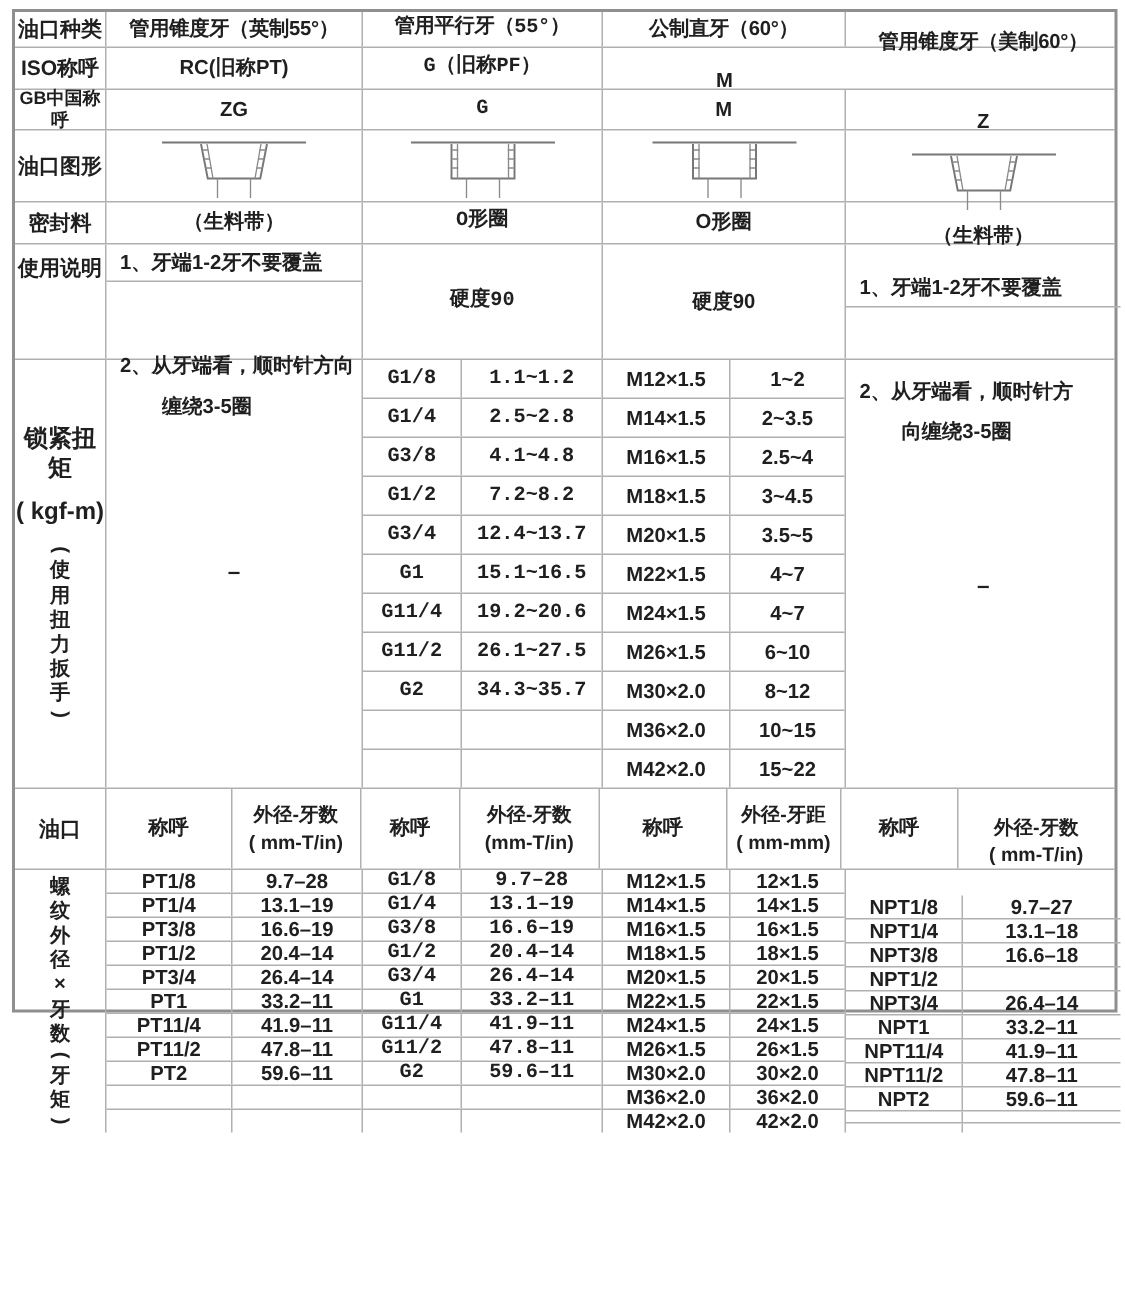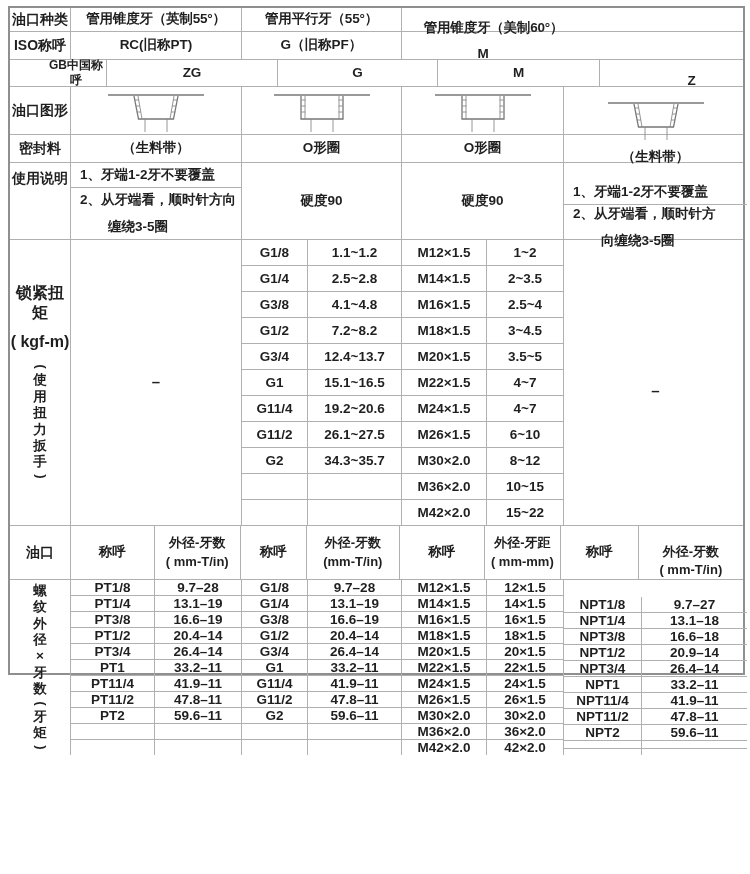--- a/index.html
+++ b/index.html
@@ -16,29 +16,29 @@
     padding:6px 0 3px 8px;
   }
   .tbl{width:737px;height:669px;border:2px solid var(--outer);display:flex;flex-direction:column;background:#fff;}
   .band{display:flex;border-bottom:1px solid var(--line);flex:none;}
   .band:last-child{border-bottom:none;flex:1;}
   .c{border-right:1px solid var(--line);display:flex;align-items:center;justify-content:center;text-align:center;font-size:13.5px;line-height:1.25;}
   .band > :last-child{border-right:none;margin-top:17px;}
   
   .w-label{width:61px;flex:none;}
   .w-pt{width:171px;flex:none;}
-  .w-g{width:160px;flex:none;}
+  .w-g{width:160px;flex:none;font-family:Liberation Mono, monospace;}
   .w-m{width:162px;flex:none;}
   .w-npt{width:183px;flex:none;}
   .lbl{font-size:14px;}
-  .lbl-sm{font-size:12px;margin-left:36px;}
+  .lbl-sm{font-size:12px;}
   .hdr{font-size:13.5px;letter-spacing:-0.2px;}
   
   .usage-label{align-items:flex-start;padding-top:7px;}
-  .usage-group{border-right:1px solid var(--line);display:flex;flex-direction:column;font-size:13.5px;}
+  .usage-group{border-right:1px solid var(--line);display:flex;flex-direction:column;font-size:13.5px;gap:47px;}
   .u-top{height:25px;border-bottom:1px solid var(--line);display:flex;align-items:center;padding-left:9px;flex:none;}
   .u-bot{flex:1;display:flex;flex-direction:column;justify-content:center;gap:9px;padding-left:9px;}
   .u-indent{padding-left:28px;}
   
   .sub{border-right:1px solid var(--line);display:flex;flex-direction:column;}
   .subrow{flex:1;display:flex;border-bottom:1px solid var(--line);}
   .sub .subrow:last-child{border-bottom:none;}
   .subrow .cell{display:flex;align-items:center;justify-content:center;font-size:13.5px;}
   .subrow .ncol{border-right:1px solid var(--line);flex:none;}
   .subrow .vcol{flex:1;}
@@ -65,20 +65,21 @@
 </style>
 </head>
 <body>
 
 <div class="tbl">
 
   <div class="band" style="height:24px">
     <div class="c w-label lbl">油口种类</div>
     <div class="c w-pt hdr">管用锥度牙（英制55°）</div>
     <div class="c w-g hdr">管用平行牙（55°）</div>
+    <div class="c w-m hdr">公制直牙（60°）</div>
     <div class="c w-npt hdr">管用锥度牙（美制60°）</div>
   </div>
 
   <div class="band" style="height:28px">
     <div class="c w-label lbl">ISO称呼</div>
     <div class="c w-pt">RC(旧称PT)</div>
     <div class="c w-g">G（旧称PF）</div>
     <div class="c w-m">M</div>
   </div>
 
@@ -455,21 +456,20 @@
         <div class="subrow">
           <div class="cell ncol">NPT1/4</div>
           <div class="cell vcol">13.1–18</div>
         </div>
         <div class="subrow">
           <div class="cell ncol">NPT3/8</div>
           <div class="cell vcol">16.6–18</div>
         </div>
         <div class="subrow">
           <div class="cell ncol">NPT1/2</div>
-          <div class="cell vcol">20.9–14</div>
         </div>
         <div class="subrow">
           <div class="cell ncol">NPT3/4</div>
           <div class="cell vcol">26.4–14</div>
         </div>
         <div class="subrow">
           <div class="cell ncol">NPT1</div>
           <div class="cell vcol">33.2–11</div>
         </div>
         <div class="subrow">

